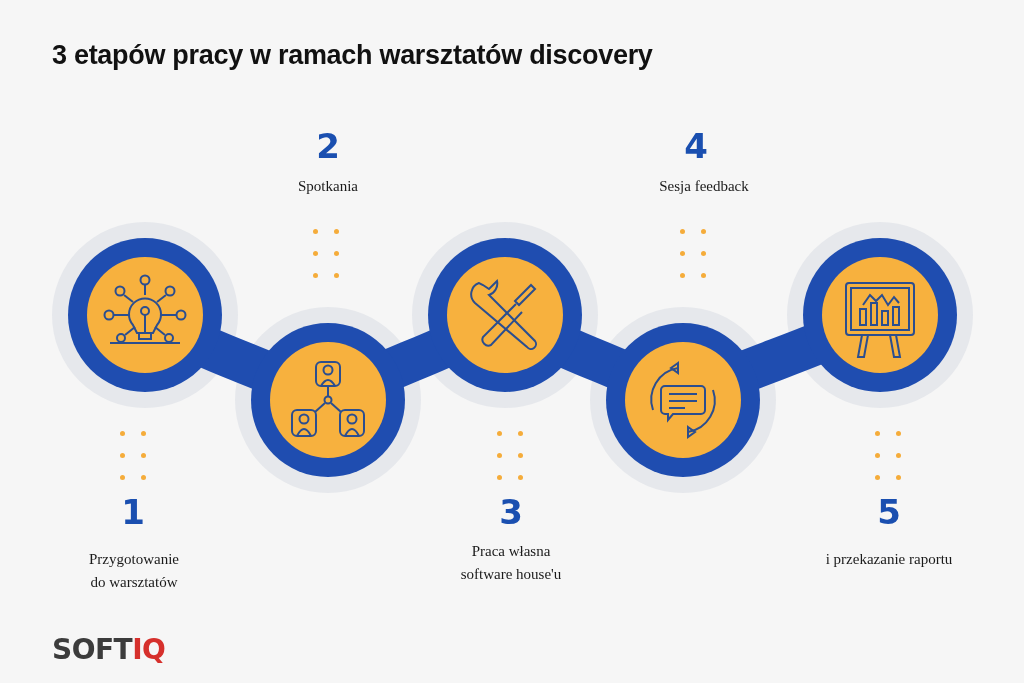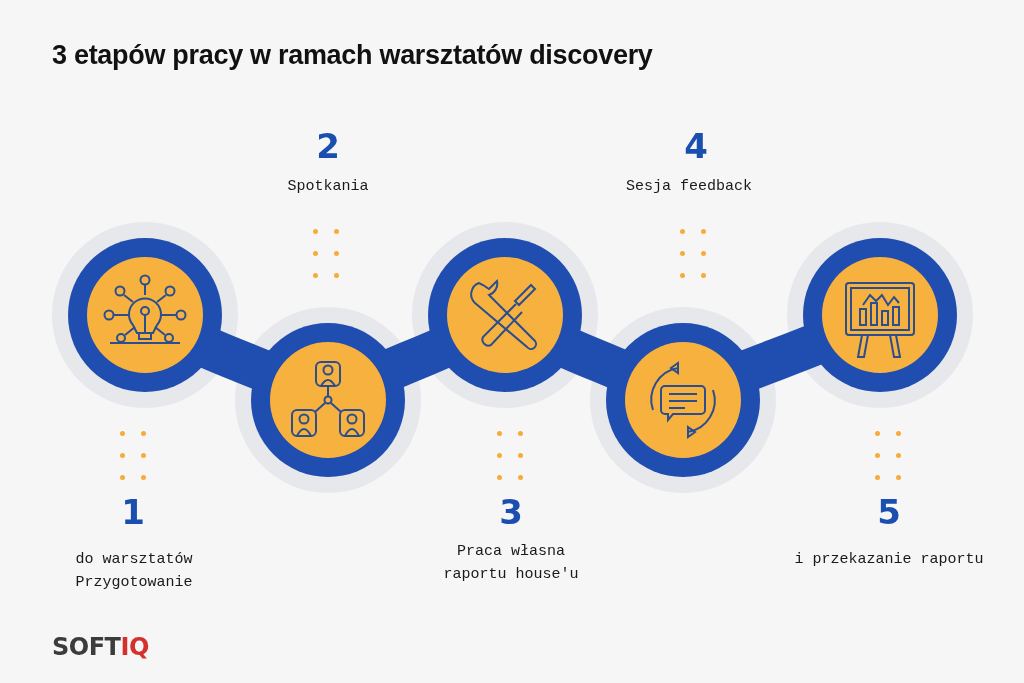--- a/index.html
+++ b/index.html
@@ -1,23 +1,23 @@
 <!DOCTYPE html>
 <html><head>
 <meta charset="utf-8">
 <style>
   html, body { margin:0; padding:0; }
   body { width:1024px; height:683px; background:#f6f6f6; position:relative; overflow:hidden; font-family:"Liberation Sans", sans-serif; }
   .title { position:absolute; left:52px; top:40px; font-size:27px; font-weight:bold; color:#111; letter-spacing:-0.3px; margin:0; }
   .diagram { position:absolute; left:0; top:0; }
   .num { position:absolute; width:120px; text-align:center; font-size:34px; font-weight:bold; color:#1a4fb0; font-family:"DejaVu Sans", sans-serif; }
-  .label { position:absolute; width:200px; text-align:center; font-size:15px; line-height:23px; color:#1a1a1a; font-family:Liberation Mono, monospace; }
+  .label { position:absolute; width:200px; text-align:center; font-size:15px; line-height:23px; color:#1a1a1a; font-family:Liberation Serif, serif; }
   .dots { position:absolute; width:30px; height:52px; }
   .dots span { position:absolute; width:5px; height:5px; border-radius:50%; background:#f5ac3a; }
-  .logo { position:absolute; left:52px; top:633px; font-size:24px; font-weight:900; font-family:"DejaVu Sans", sans-serif; letter-spacing:-0.5px; }
+  .logo { position:absolute; left:52px; top:633px; font-size:28px; font-weight:900; font-family:"DejaVu Sans", sans-serif; letter-spacing:-0.5px; }
   .logo .a { color:#3c3c3c; } .logo .b { color:#d6302c; }
 </style>
 </head>
 <body>
 
 <h1 class="title">3 etapów pracy w ramach warsztatów discovery</h1>
 
 <svg class="diagram" width="1024" height="683" viewBox="0 0 1024 683">
 
   <g fill="#e6e8ec">
@@ -109,37 +109,37 @@
     <rect x="2" y="-4" width="6" height="14"></rect>
     <rect x="13" y="-8" width="6" height="18"></rect>
     <path d="M-17 -10 L-10 -20 L-4 -14 L2 -20 L8 -10 L14 -18 L19 -12"></path>
     <path d="M-18 20 L-22 42 H-16 L-12 20"></path>
     <path d="M10 20 L14 42 H20 L16 20"></path>
   </g>
 </svg>
 
 <div class="num" style="left:73px; top:492px;">1</div>
 <div class="label" style="left:34px; top:548px;">
+  <div>Przygotowanie</div>
   <div>do warsztatów</div>
-  <div>Przygotowanie</div>
 </div>
 
 <div class="num" style="left:268px; top:126px;">2</div>
 <div class="label" style="left:228px; top:175px;">
   <div>Spotkania</div>
 </div>
 
 <div class="num" style="left:451px; top:492px;">3</div>
 <div class="label" style="left:411px; top:540px;">
   <div>Praca własna</div>
-  <div>raportu house'u</div>
+  <div>software house'u</div>
 </div>
 
 <div class="num" style="left:636px; top:126px;">4</div>
-<div class="label" style="left:589px; top:175px;">
+<div class="label" style="left:604px; top:175px;">
   <div>Sesja feedback</div>
 </div>
 
 <div class="num" style="left:829px; top:492px;">5</div>
 <div class="label" style="left:789px; top:548px;">
   <div>i przekazanie raportu</div>
 </div>
 
 <div class="dots" style="left:313px; top:229px;">
   <span style="left:0;top:0"></span>

